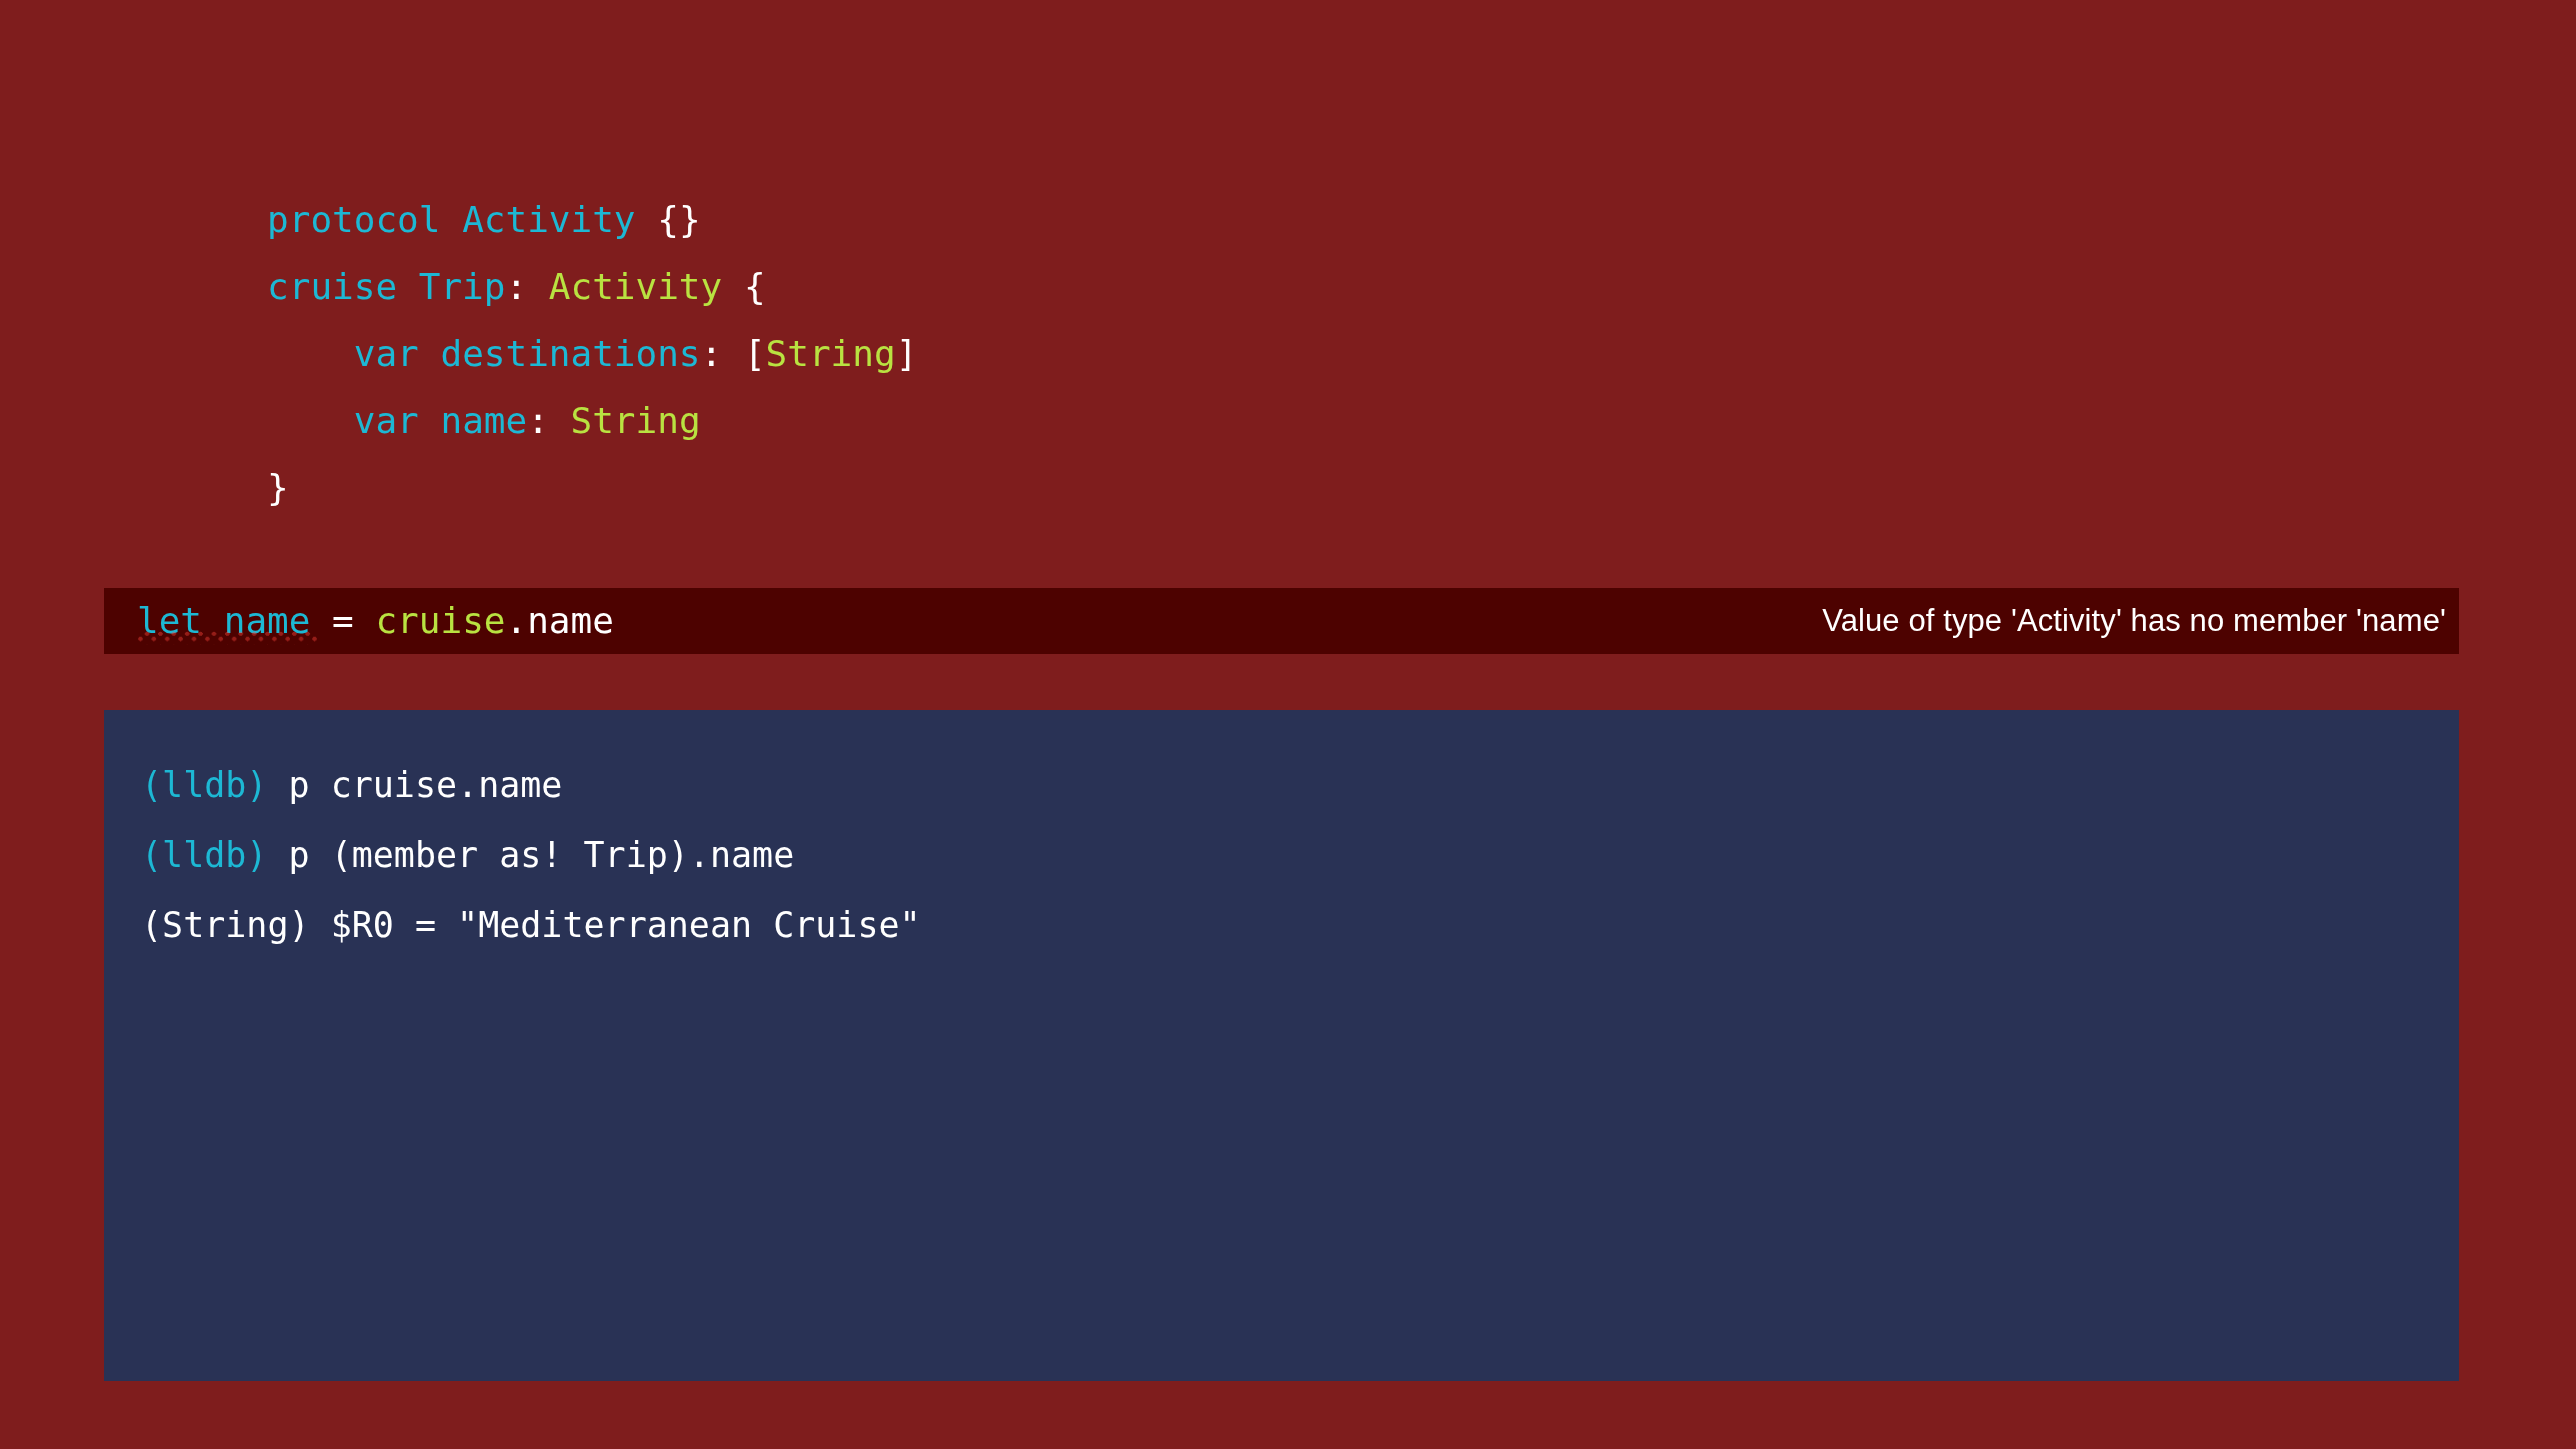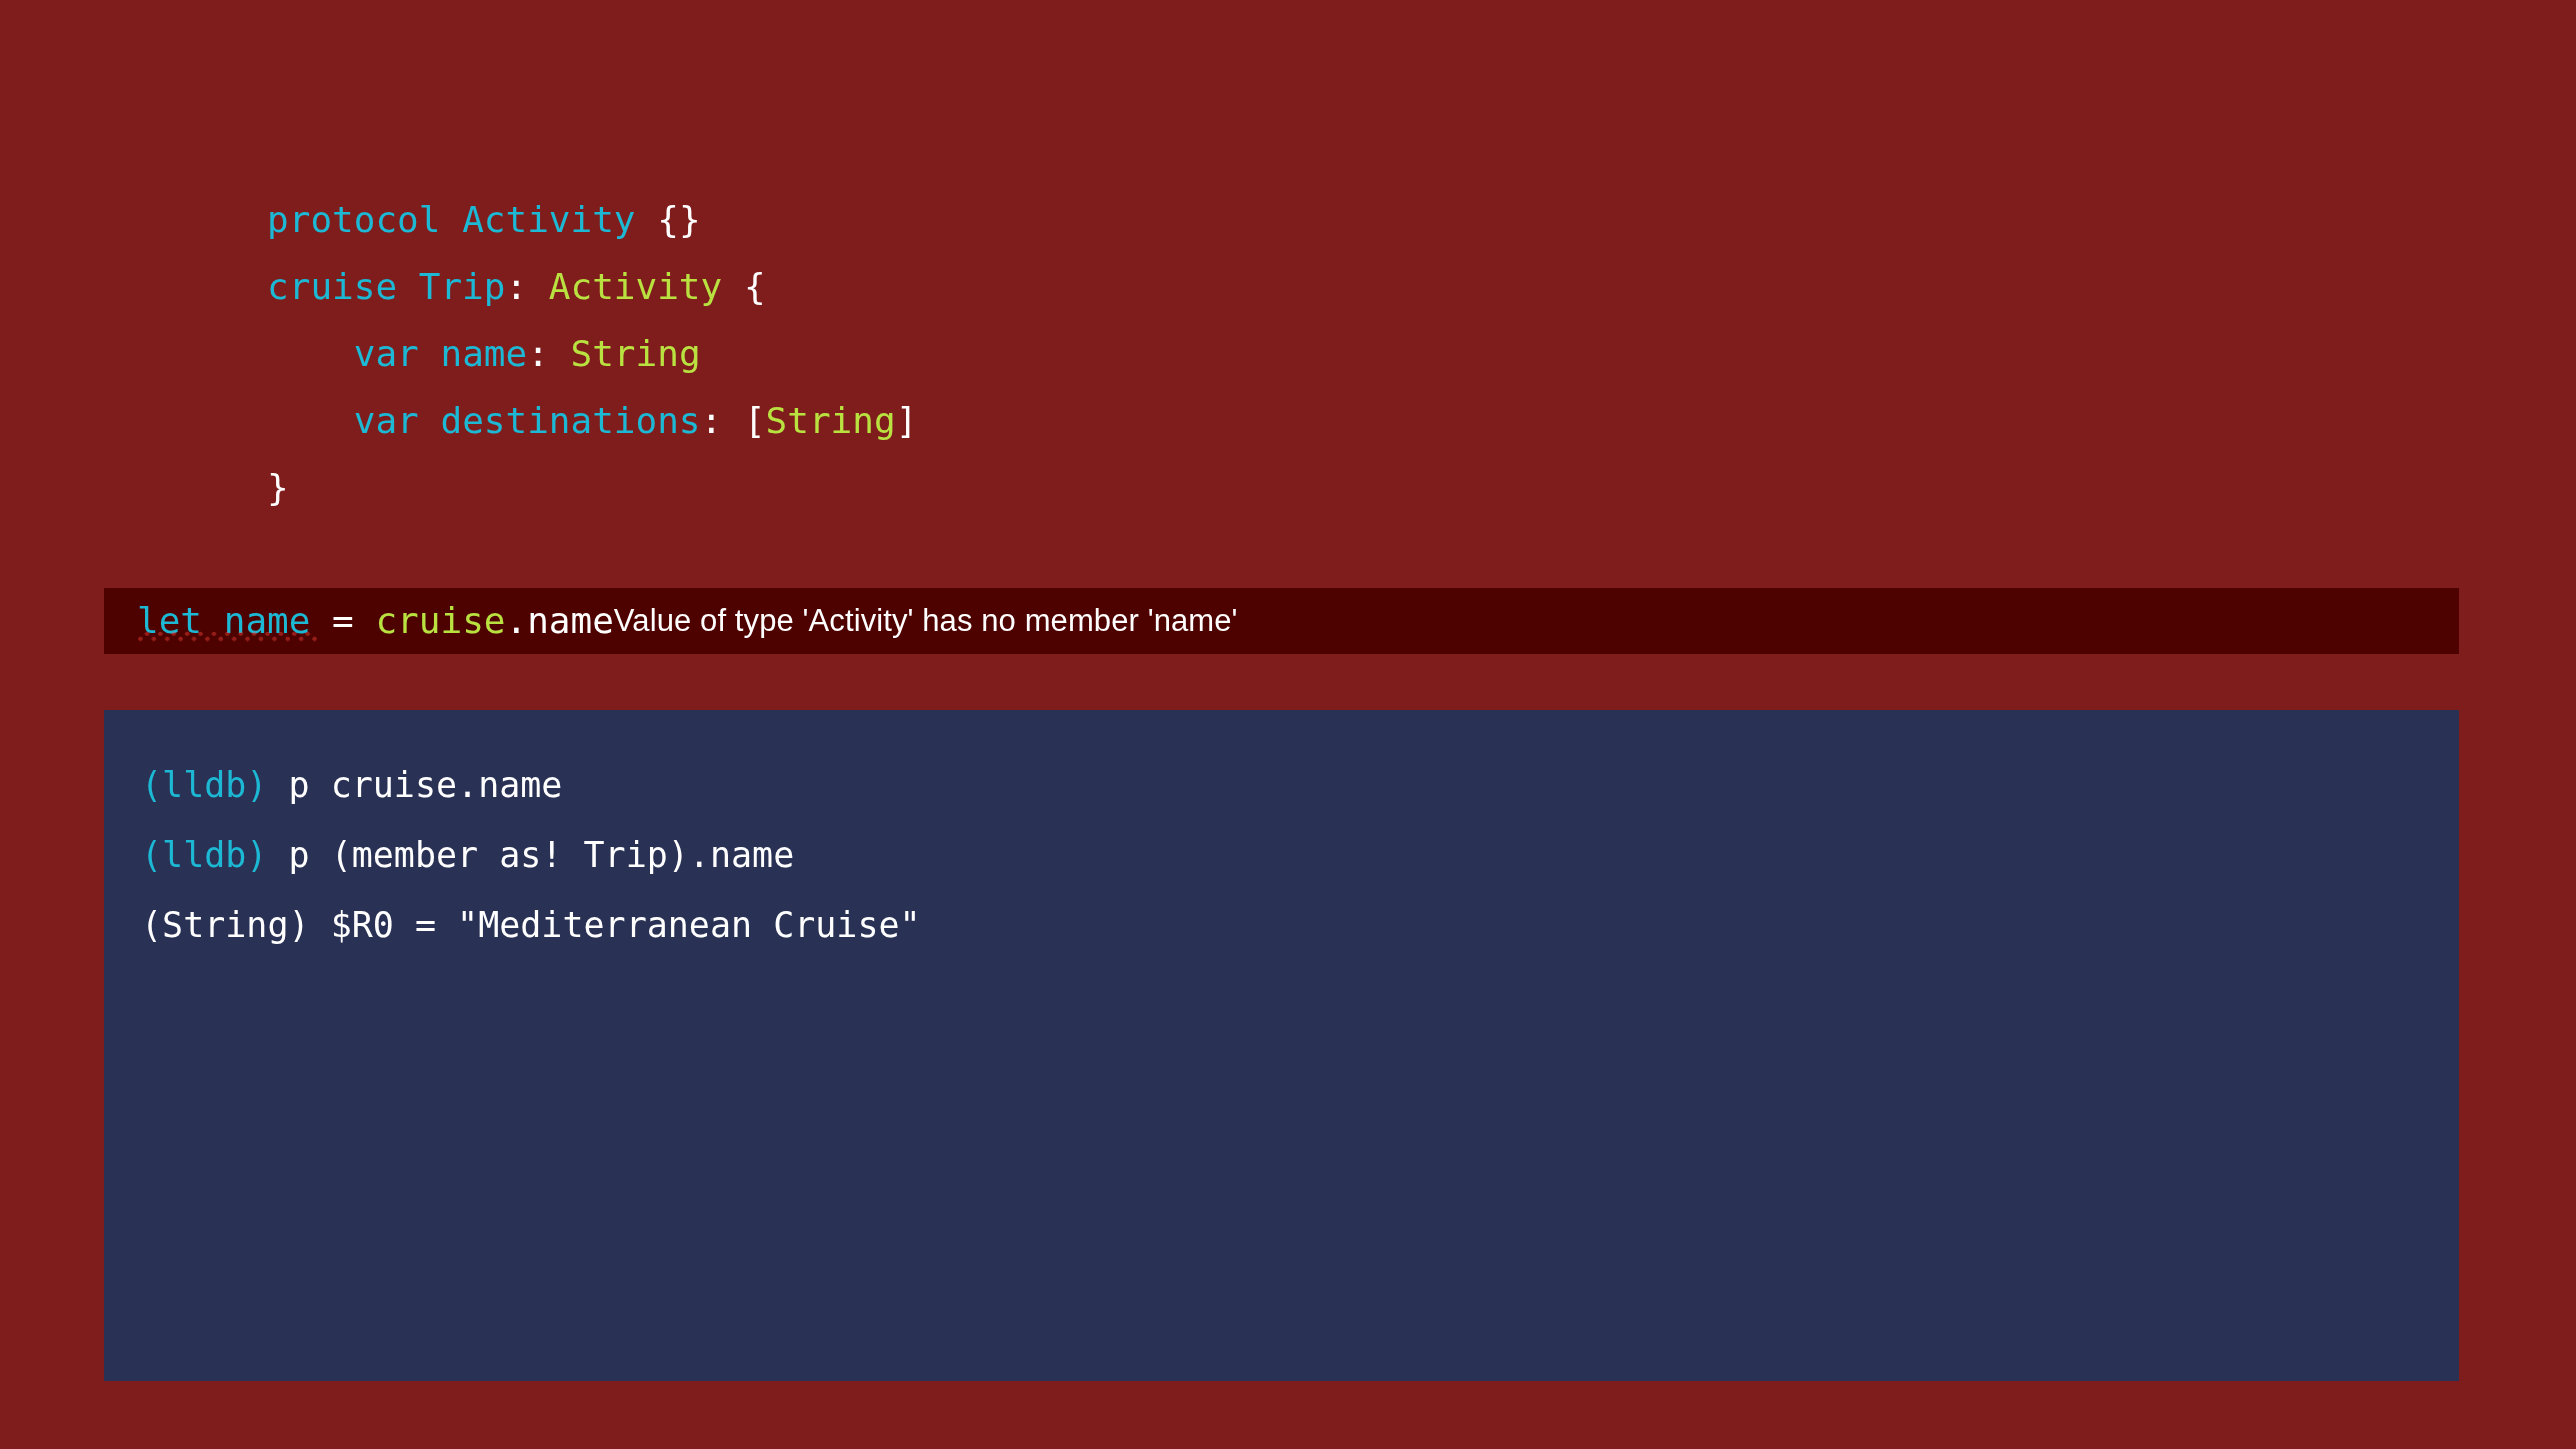--- a/index.html
+++ b/index.html
@@ -53,20 +53,21 @@
   
   .code-line.error-row {
     padding-left: 0;
     height: 66px;
     line-height: 66px;
     margin-left: 104px;
     margin-right: 117px;
     background: #4d0200;
     display: flex;
     align-items: center;
+    justify-content: space-between;
   }
   .code-line.error-row .err-code {
     padding-left: 33px;
     white-space: pre;
     position: relative;
   }
   .code-line.error-row .squiggle {
     position: absolute;
     left: 33px;
     bottom: 9.4px;
@@ -126,25 +127,25 @@
 
     <div class="code-line">
       <span class="ind"></span><span class="kw">protocol </span><span class="kw">Activity </span><span class="pun">{}</span>
     </div>
 
     <div class="code-line">
       <span class="ind"></span><span class="kw">cruise </span><span class="kw">Trip</span><span class="pun">: </span><span class="type">Activity</span><span class="pun"> {</span>
     </div>
 
     <div class="code-line">
-      <span class="ind">    </span><span class="kw">var </span><span class="kw">name</span><span class="pun">: </span><span class="type">String</span>
+      <span class="ind">    </span><span class="kw">var </span><span class="kw">destinations</span><span class="pun">: [</span><span class="type">String</span><span class="pun">]</span>
     </div>
 
     <div class="code-line">
-      <span class="ind">    </span><span class="kw">var </span><span class="kw">destinations</span><span class="pun">: [</span><span class="type">String</span><span class="pun">]</span>
+      <span class="ind">    </span><span class="kw">var </span><span class="kw">name</span><span class="pun">: </span><span class="type">String</span>
     </div>
 
     <div class="code-line">
       <span class="ind"></span><span class="pun">}</span>
     </div>
 
     <div class="code-line blank"></div>
 
     <div class="code-line">
       <span class="ind"></span><span class="kw">let </span><span class="kw">cruise</span><span class="pun">: </span><span class="type">Activity</span><span class="pun"> = </span><span class="type">Trip</span><span class="pun">(…)</span>

